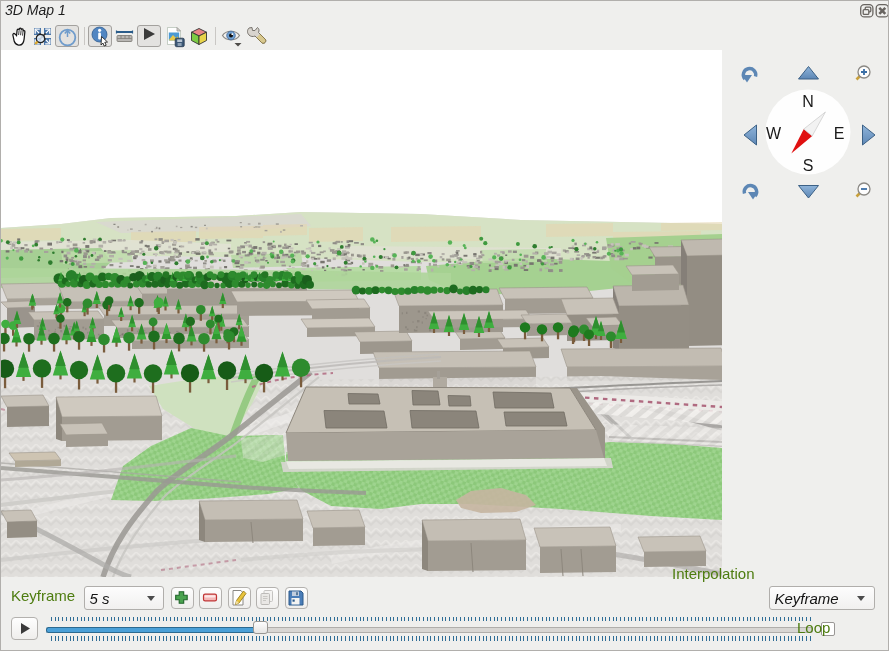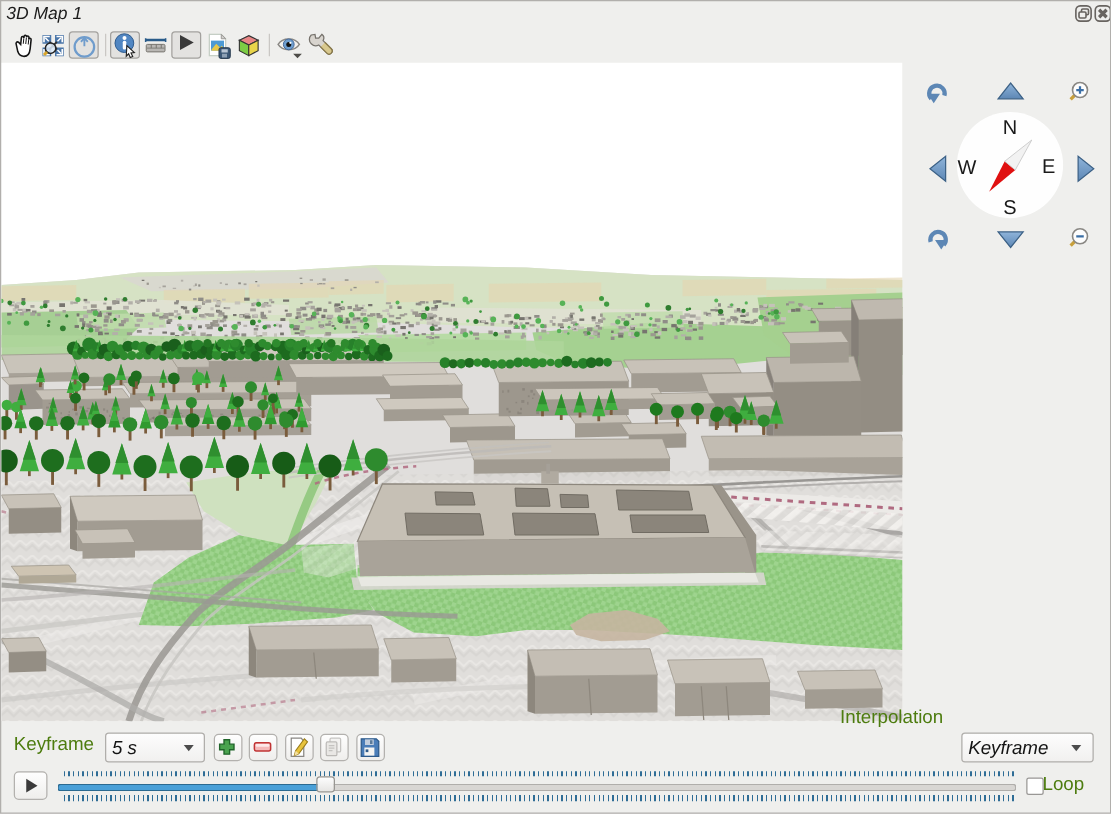--- a/index.html
+++ b/index.html
@@ -1709,12 +1709,12 @@
 <div class="btn" style="left:10px;top:616px;width:25px;height:21px"></div>
 <svg class="abs" style="left:10px;top:616px" width="27" height="23">
     <path d="M10,6 L10,17 L19,11.5 Z" fill="#3a3a3a"></path>
   </svg>
 <div class="ticks" style="left:50px;top:615.5px;width:762px"></div>
 <div class="ticks" style="left:50px;top:635px;width:762px"></div>
 <div class="abs" style="left:45px;top:625.5px;width:209px;height:4.5px;background:#4aa0d8;border:1px solid #2c6a90;border-radius:2.5px 0 0 2.5px;border-right:none"></div>
 <div class="abs" style="left:254px;top:625.5px;width:557px;height:4.5px;background:#d8d6d3;border:1px solid #b0aeab;border-left:none;border-radius:0 2.5px 2.5px 0"></div>
 <div class="abs" style="left:252px;top:620px;width:13px;height:11px;background:linear-gradient(#fdfdfd,#e6e5e3);border:1px solid #989692;border-radius:3px"></div>
 <div class="abs" style="left:820px;top:621px;width:11.5px;height:11.5px;background:#fff;border:1px solid #999795;border-radius:2px"></div>
-<div class="lbl" style="left:833px;top:617.5px">Loop</div>
+<div class="lbl" style="left:796px;top:617.5px">Loop</div>
 </body></html>

